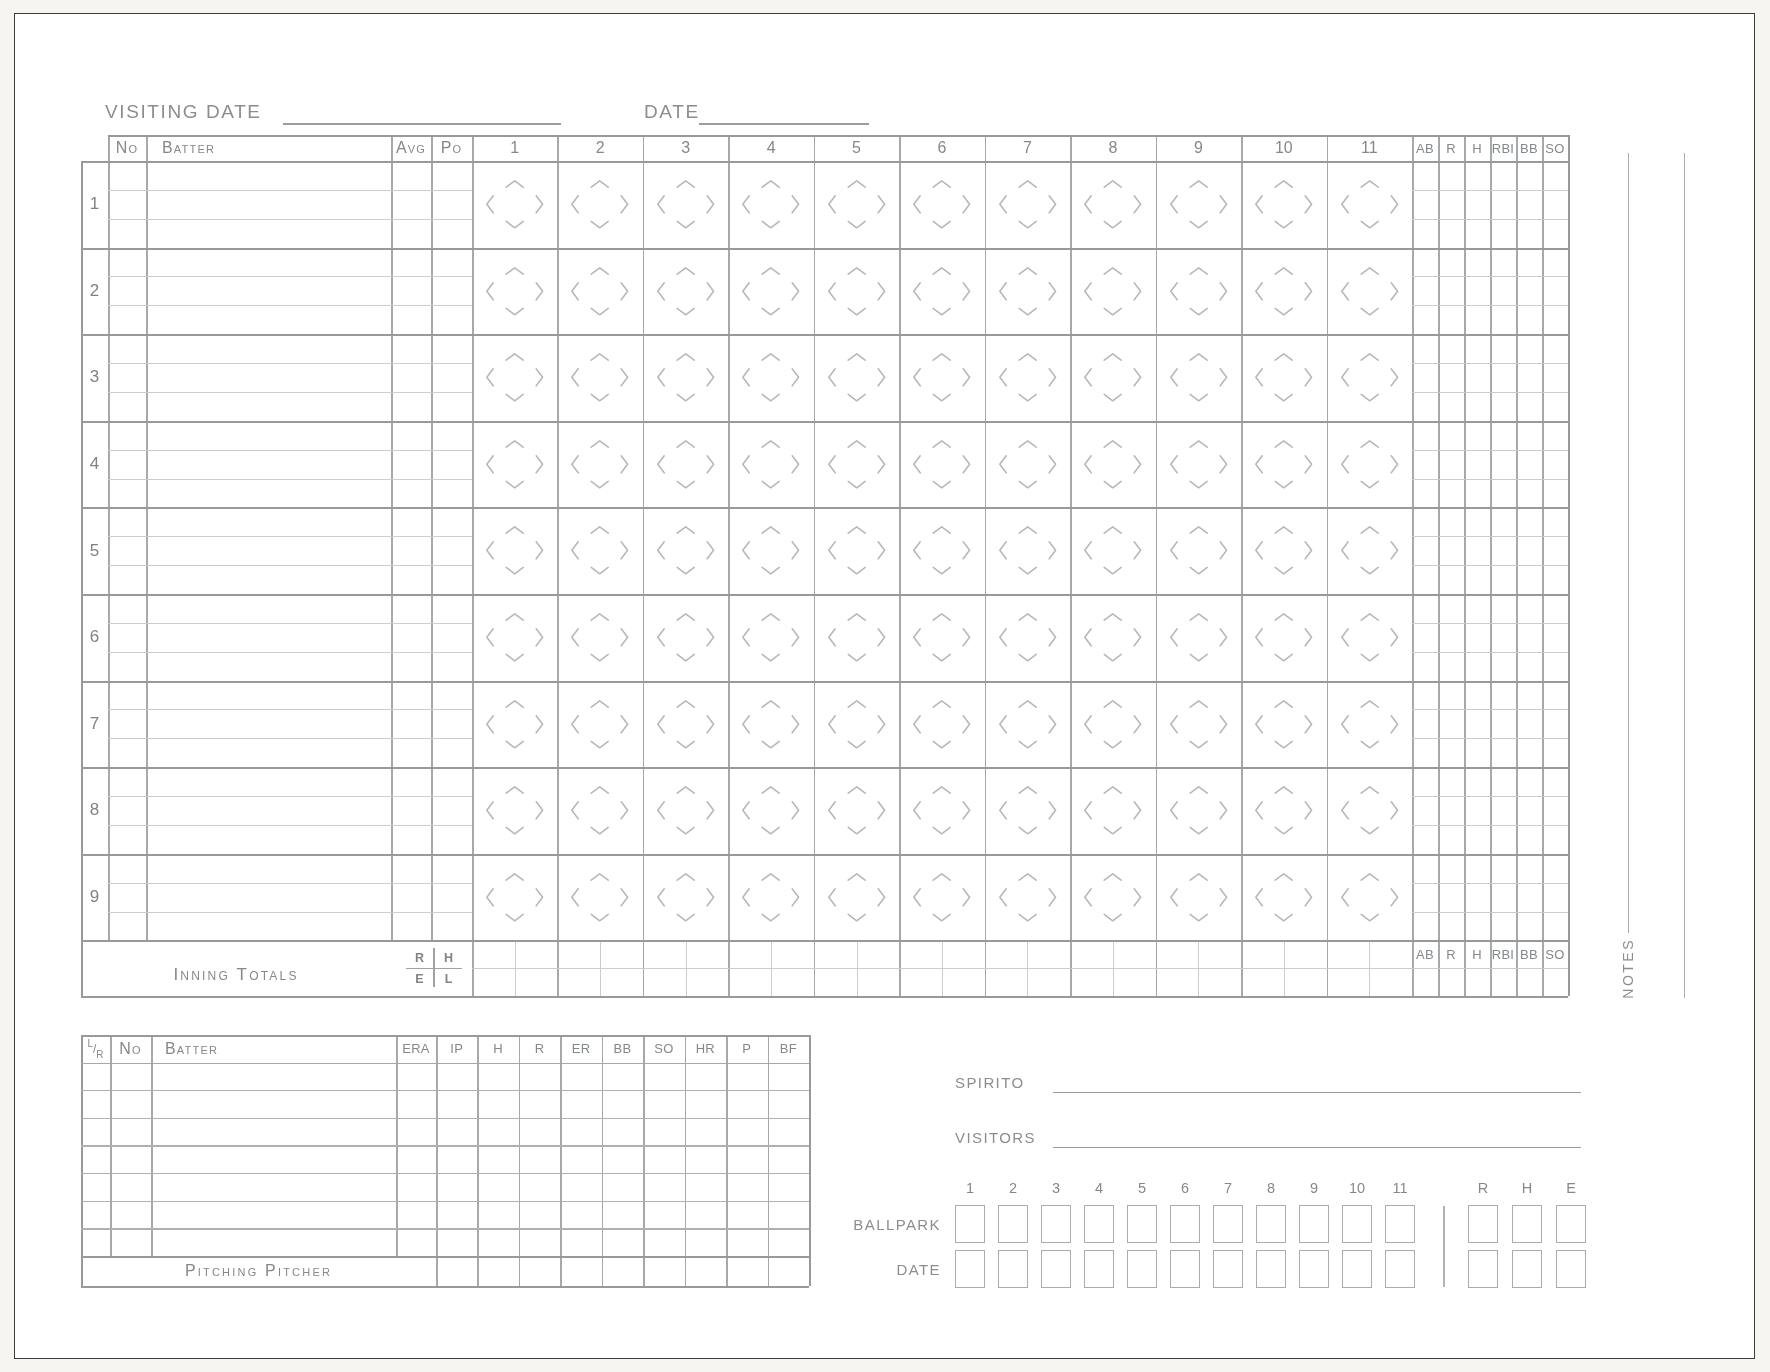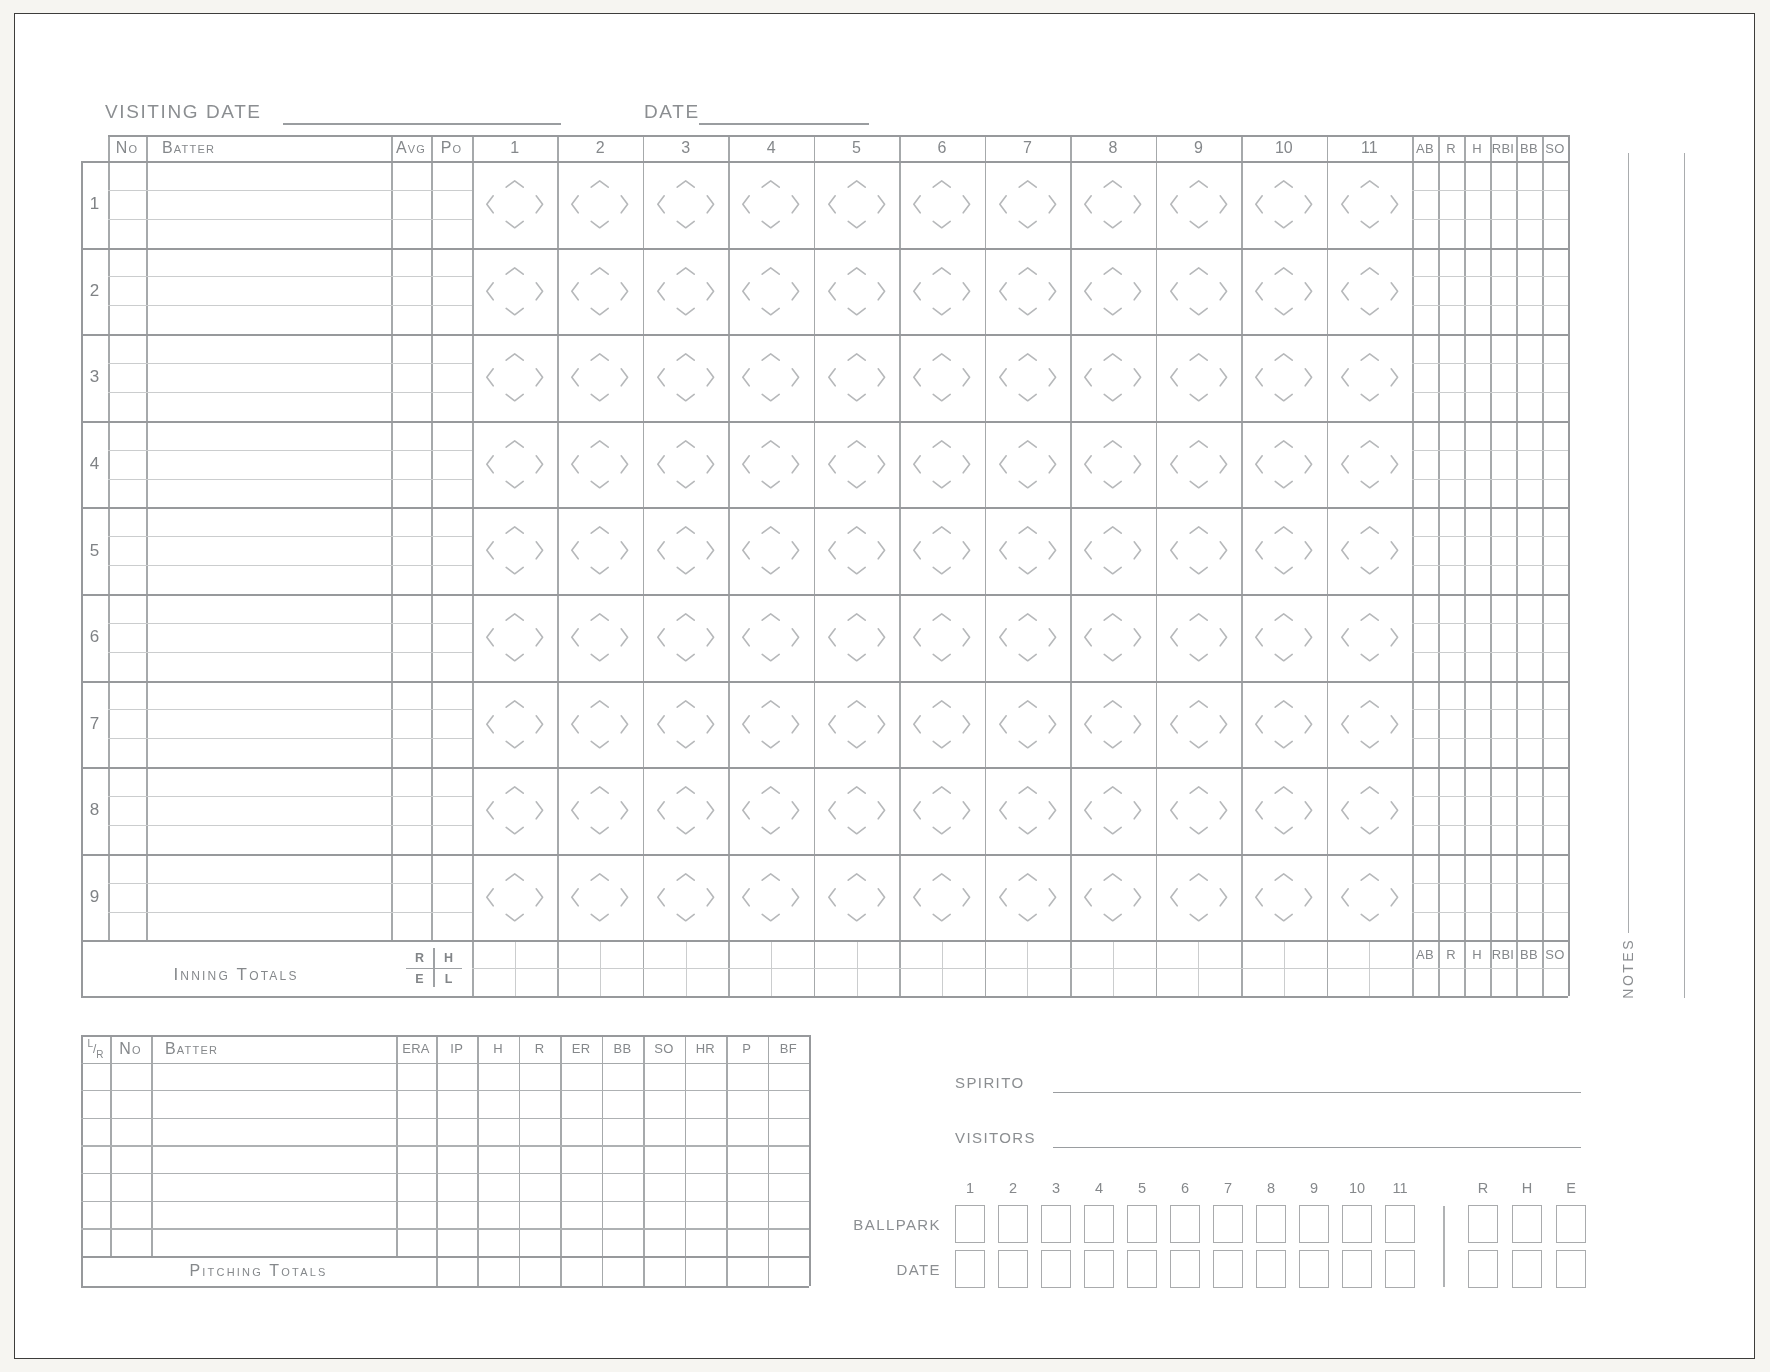--- a/index.html
+++ b/index.html
@@ -48,21 +48,21 @@
     <div class="tx plusletter" style="left:438px;top:949px;width:21px;height:18px;">H</div>
     <div class="tx plusletter" style="left:409px;top:970px;width:21px;height:18px;">E</div>
     <div class="tx plusletter" style="left:438px;top:970px;width:21px;height:18px;">L</div>
 
     <div class="ln" style="left:1628px;top:153px;width:1.2px;height:780px;background:#a9acae;"></div>
     <div class="ln" style="left:1684px;top:153px;width:1.2px;height:845px;background:#a9acae;"></div>
     <div class="tx" style="left:1607px;top:936px;width:42px;height:64px;">
         <span class="notesv">NOTES</span>
       </div>
 
-    <div class="tx totlabel sc" style="left:81px;top:1256px;width:355px;height:29px;font-size:16px;">Pitching Totals</div>
+    <div class="tx totlabel sc" style="left:81px;top:1256px;width:355px;height:29px;font-size:16px;">Pitching Pitcher</div>
 
     <div class="tx" style="left:81px;top:1035px;width:29px;height:27px;">
       <span class="lrwrap"><sup>L</sup><span>/</span><sub>R</sub></span>
     </div>
 
     <div class="tx smalllabel" style="left:955px;top:1072px;height:20px;">SPIRITO</div>
     <div class="ln" style="left:1053px;top:1092px;width:528px;height:1.3px;background:#9a9da0;"></div>
     <div class="tx smalllabel" style="left:955px;top:1127px;height:20px;">VISITORS</div>
     <div class="ln" style="left:1053px;top:1147px;width:528px;height:1.3px;background:#9a9da0;"></div>
 

